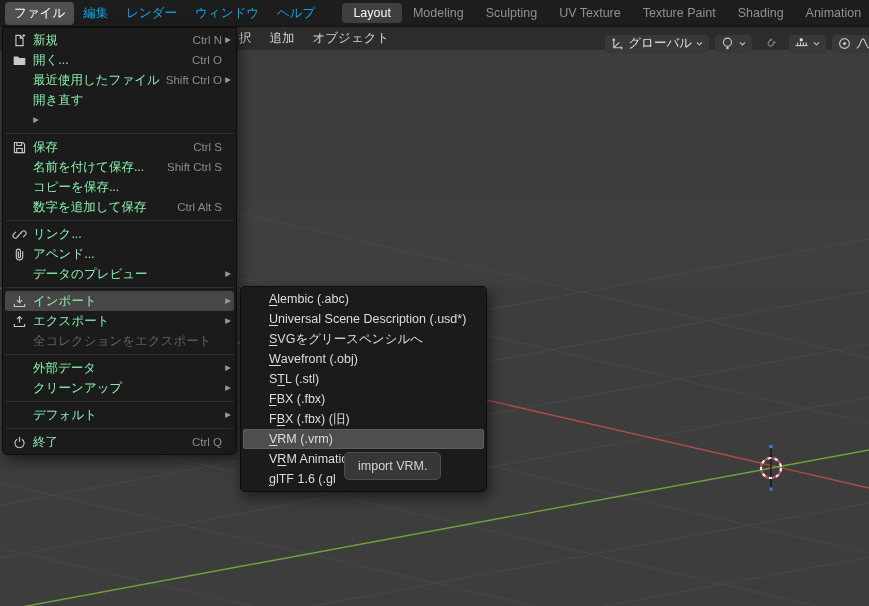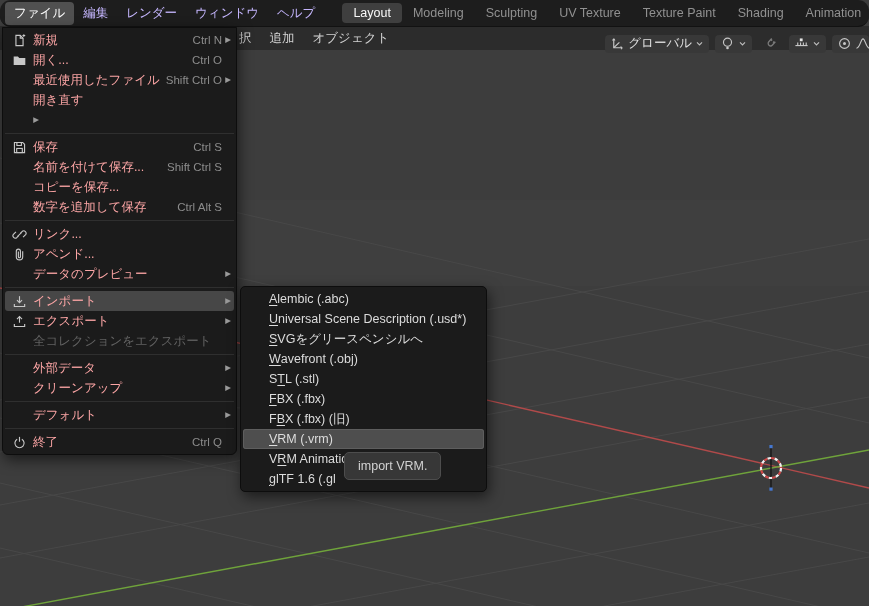--- a/index.html
+++ b/index.html
@@ -4,23 +4,23 @@
 <style>
   html,body{margin:0;padding:0;}
   body{
     width:869px;height:606px;position:relative;overflow:hidden;
     background:#3d3d3d;
     font-family:"Liberation Sans","DejaVu Sans",sans-serif;
     -webkit-font-smoothing:antialiased;
   }
   
   .topbar{position:absolute;top:0;left:0;right:0;height:26px;background:#1d1d1d;
-    border-bottom:1px solid #121212;display:flex;align-items:center;z-index:6;border-radius:11px;}
+    border-bottom:1px solid #121212;display:flex;align-items:center;z-index:6;}
   .menubar{display:flex;align-items:center;padding-left:5px;}
-  .menu-btn{font-size:12.5px;color:#c4b5fd;padding:3px 9px;border-radius:4px;white-space:nowrap;}
+  .menu-btn{font-size:12.5px;color:#0ea5e9;padding:3px 9px;border-radius:4px;white-space:nowrap;}
   .menu-btn.active{background:#505050;color:#ffffff;}
   .tb-sep{width:1px;height:15px;background:#3a3a3a;margin:0 9px;}
   .ws-tabs{display:flex;align-items:center;}
   .ws-tab{font-size:12.5px;color:#919191;padding:3px 11px;border-radius:4px;white-space:nowrap;}
   .ws-tab.active{background:#3f3f3f;color:#fafafa;}
   
   .vp-header{position:absolute;top:26px;left:0;right:0;height:24px;background:#2c2c2c;
     display:flex;align-items:center;z-index:1;}
   .vph-left{display:flex;align-items:center;margin-left:230px;}
   .vph-item{font-size:12.5px;color:#d2d2d2;padding:3px 9px;white-space:nowrap;}
@@ -36,21 +36,21 @@
   
   .viewport-svg{position:absolute;top:50px;left:0;z-index:0;}
   
   .file-menu{position:absolute;top:27px;left:2px;width:235px;box-sizing:border-box;
     background:#1b1b1b;border:1px solid #0d0d0d;border-radius:0 0 6px 6px;
     box-shadow:2px 5px 14px rgba(0,0,0,.55);padding:2px 0;z-index:10;}
   .menu-row{height:20px;display:flex;align-items:center;margin:0 2px;padding:0 3px 0 4px;
     border-radius:3px;position:relative;}
   .menu-row.hl{background:#474747;}
   .mi-icon{width:21px;display:flex;justify-content:center;align-items:center;}
-  .mi-label{font-size:12.5px;color:#fca5a5;flex:1;margin-left:3px;white-space:nowrap;}
+  .mi-label{font-size:12.5px;color:#86efac;flex:1;margin-left:3px;white-space:nowrap;}
   .menu-row.disabled .mi-label{color:#616161;}
   .mi-shortcut{font-size:11.5px;color:#8c8c8c;white-space:nowrap;}
   .mi-arrow{width:9px;font-size:7.5px;color:#9a9a9a;text-align:right;line-height:20px;}
   .menu-sep{height:1px;background:#2f2f2f;margin:3px 2px;}
   
   .submenu{position:absolute;top:286px;left:240px;width:247px;box-sizing:border-box;
     background:#1b1b1b;border:1px solid #0d0d0d;border-radius:5px;
     box-shadow:2px 5px 14px rgba(0,0,0,.55);padding:2px 0;z-index:11;}
   .sub-row{height:20px;display:flex;align-items:center;margin:0 2px;padding:0 10px 0 26px;
     border-radius:3px;font-size:12.5px;color:#dcdcdc;white-space:nowrap;overflow:hidden;}

